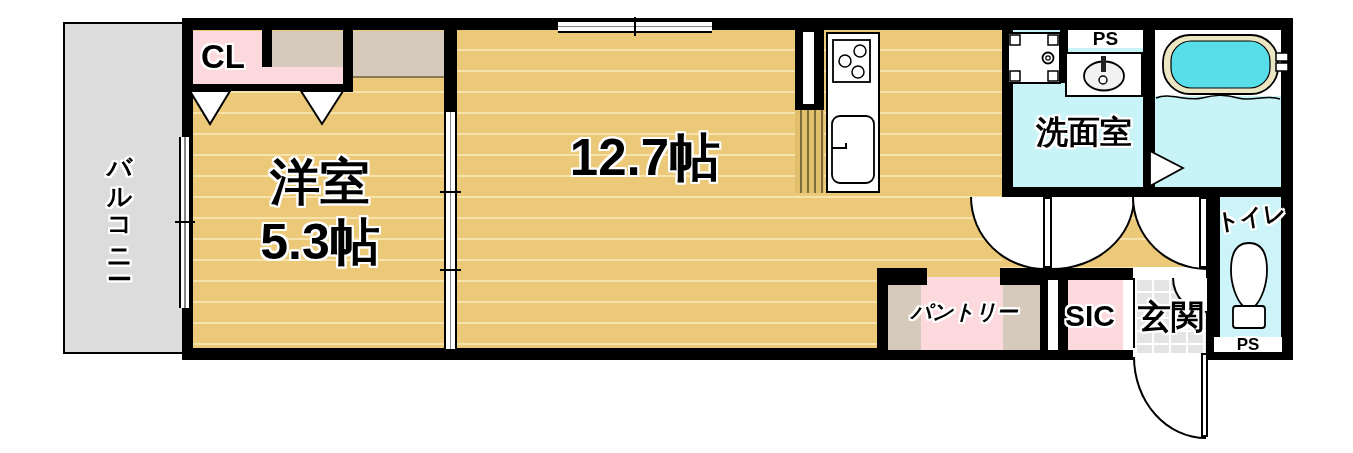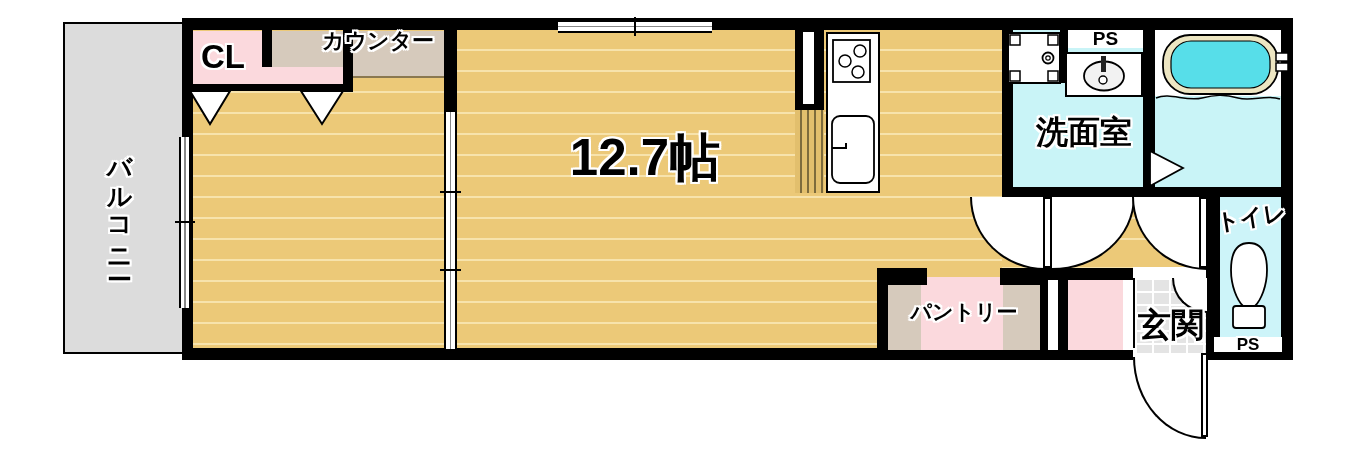--- a/index.html
+++ b/index.html
@@ -143,35 +143,39 @@
 
     <path d="M1231,270 C1231,250 1239,243 1249,243 C1259,243 1267,250 1267,270 C1267,286 1261,300 1255,306 L1243,306 C1237,300 1231,286 1231,270 Z" fill="#fff" stroke="#000" stroke-width="1.8"></path>
     <rect x="1233" y="306" width="32" height="22" rx="3" fill="#fff" stroke="#000" stroke-width="1.8"></rect>
   </svg>
 
   <div class="lbl vert" style="left:105px;top:118px;height:170px;font-size:25px;">バルコニー</div>
 
   <div class="lbl" style="left:192px;top:38px;width:62px;font-size:33px;">CL</div>
 
   <div class="lbl" style="left:316px;top:29px;width:124px;font-size:22px;line-height:1.1;">
-    <span style="display:block;">カウンター</span>
   </div>
 
+  <div class="lbl" style="left:215px;top:152px;width:210px;font-size:50px;line-height:1.2;">
+    <span style="display:block;">洋室</span>
+    <span style="display:block;">5.3帖</span>
+  </div>
 
   <div class="lbl" style="left:515px;top:128px;width:260px;font-size:51px;line-height:1.18;">
     <span style="display:block;">12.7帖</span>
   </div>
 
   <div class="lbl" style="left:1013px;top:114px;width:142px;font-size:32px;">洗面室</div>
 
 
   <div class="lbl" style="left:1216px;top:204px;width:70px;font-size:23px;transform:rotate(-9deg);">トイレ</div>
 
-  <div class="lbl" style="left:888px;top:300px;width:152px;font-size:21px;">パントリー</div>
+  <div class="lbl" style="left:888px;top:300px;width:152px;font-size:21px;font-style:italic;">パントリー</div>
 
+  <div class="lbl" style="left:1046px;top:299px;width:88px;font-size:30px;">SIC</div>
 
-  <div class="lbl" style="left:1132px;top:298px;width:78px;font-size:33px;margin-top:8px;">玄関</div>
+  <div class="lbl" style="left:1132px;top:298px;width:78px;font-size:33px;">玄関</div>
 
   <div class="lbl" style="left:1068px;top:28px;width:75px;font-size:19px;">PS</div>
 
   <div class="lbl" style="left:1214px;top:335px;width:68px;font-size:17px;">PS</div>
 
 </div>
 
 </body></html>

